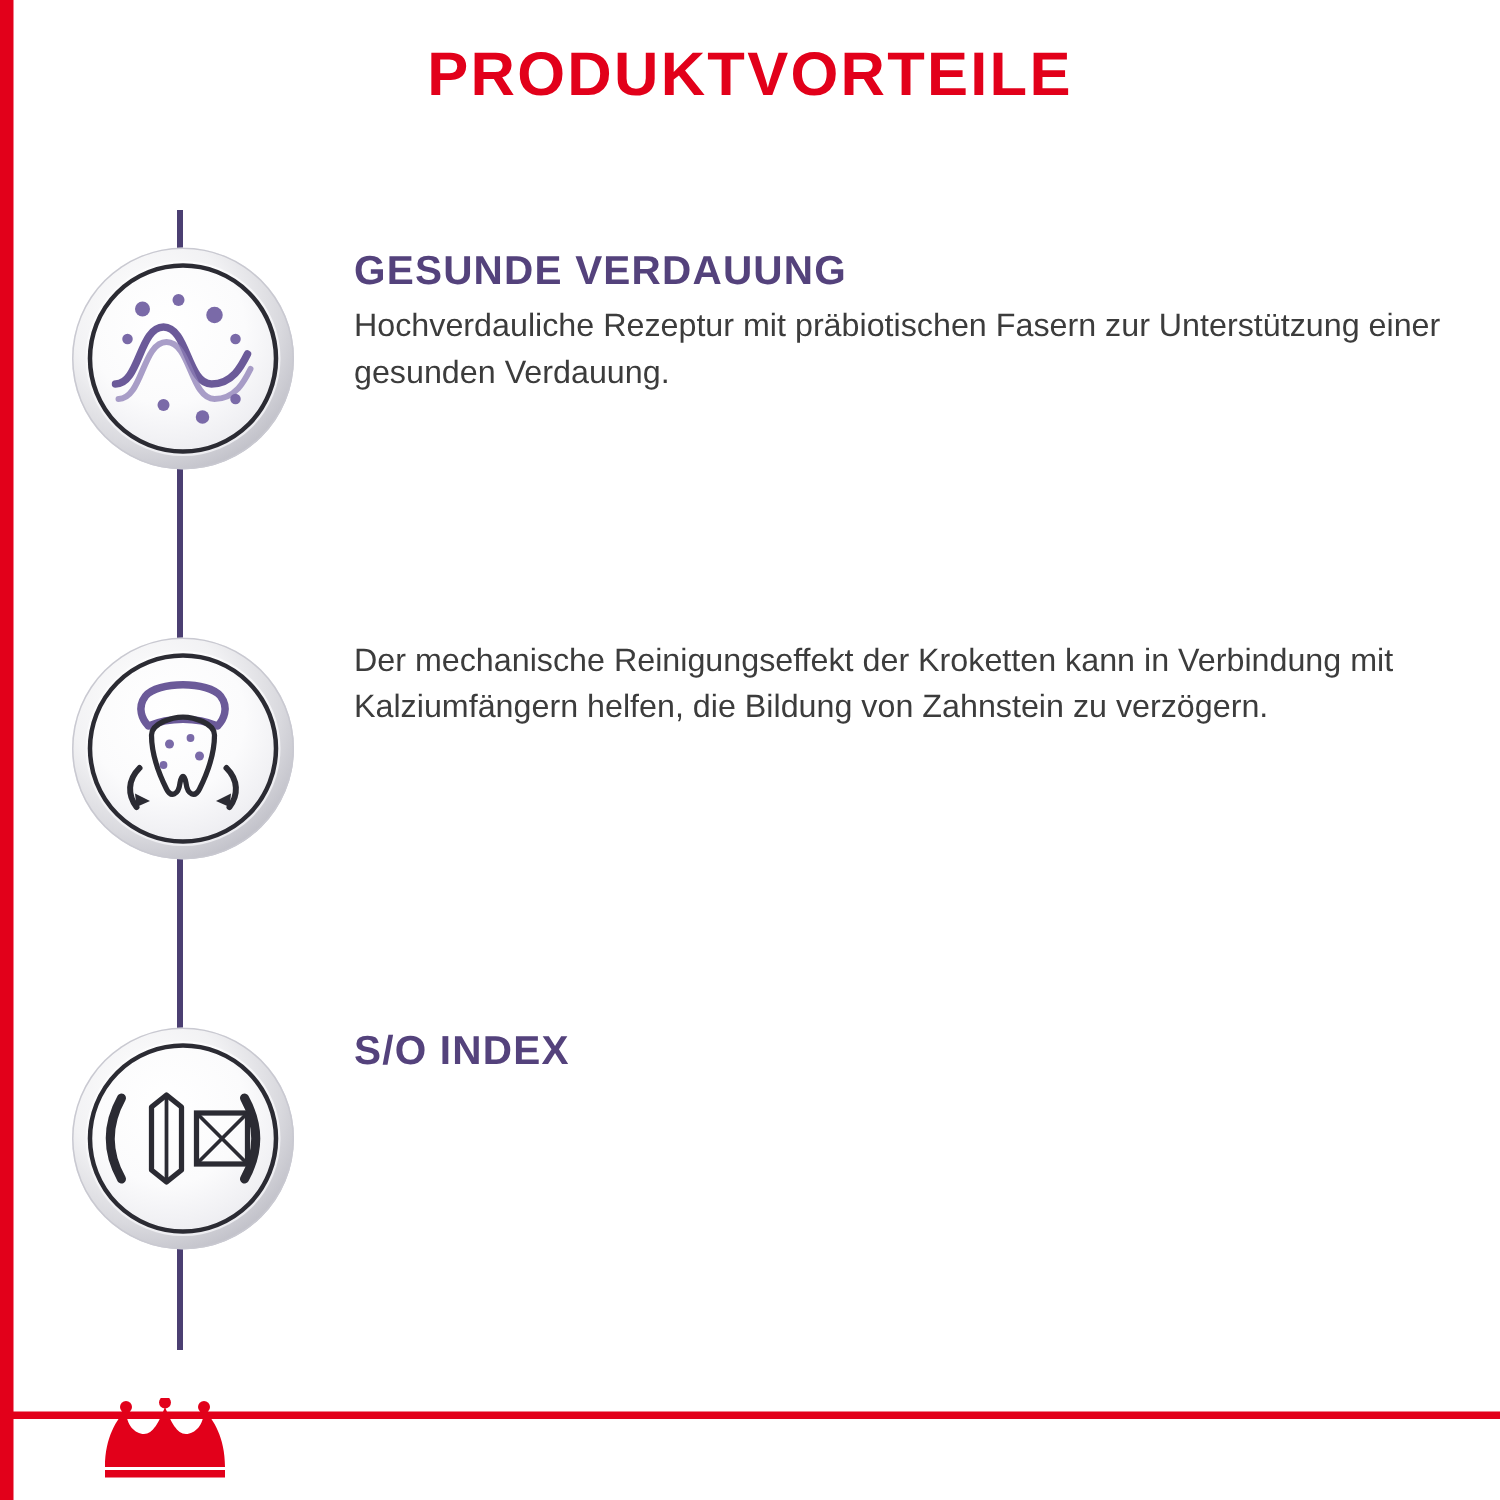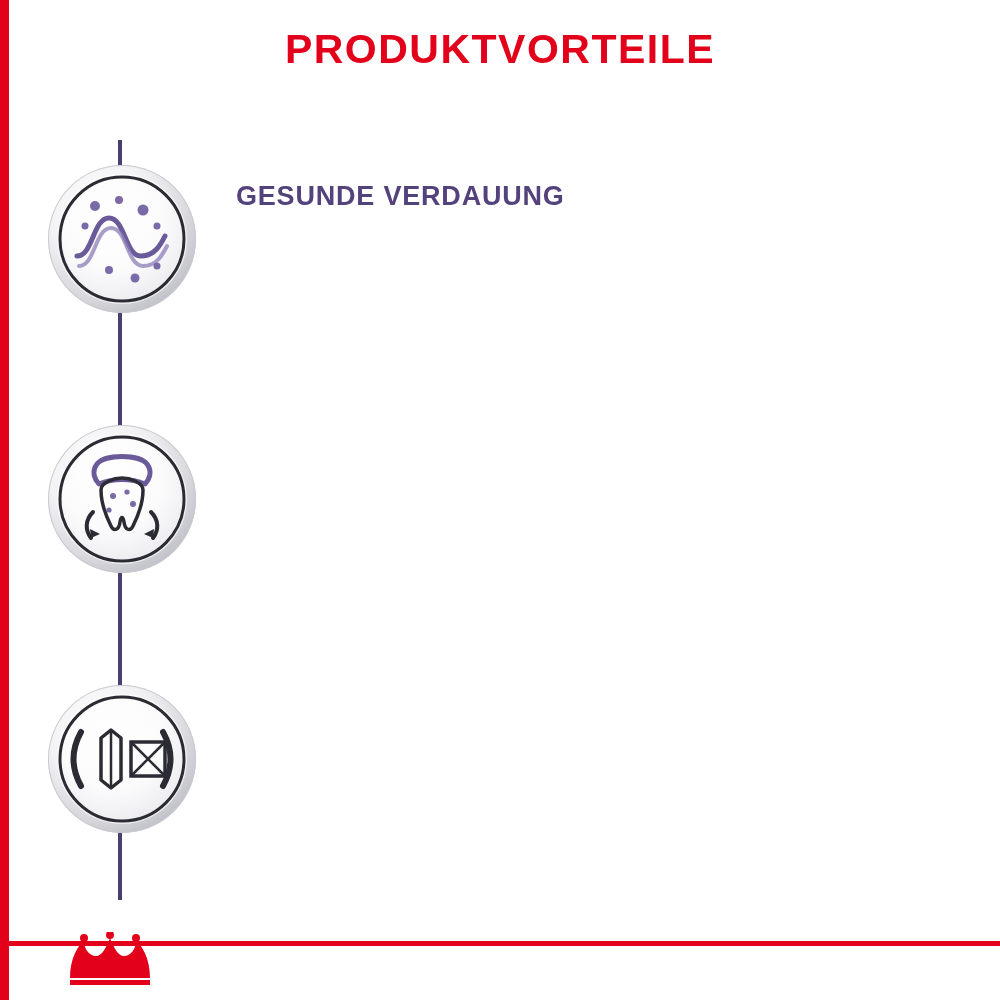--- a/index.html
+++ b/index.html
@@ -77,21 +77,21 @@
     height: 130px;
     border-radius: 50%;
     background: radial-gradient(circle at 42% 34%, #ffffff 0%, #fbfbfc 45%, #ededf1 75%, #e2e2e8 100%);
     overflow: hidden;
   }
   .icon-inner svg { display: block; }
 
   .benefit-text {
     position: absolute;
     left: 196px;
-    top: 16px;
+    top: 0;
     width: 725px;
   }
   .benefit-title {
     color: #54427c;
     font-size: 27px;
     font-weight: bold;
     letter-spacing: 0.8px;
     margin: 0 0 6px 0;
     font-family: "Liberation Sans", sans-serif;
   }
@@ -143,20 +143,21 @@
         <circle cx="100" cy="52" r="3.5" fill="#7a6aa8"></circle>
         <circle cx="28" cy="52" r="3.5" fill="#7a6aa8"></circle>
         <circle cx="52" cy="96" r="4" fill="#7a6aa8"></circle>
         <circle cx="78" cy="104" r="4.5" fill="#7a6aa8"></circle>
         <circle cx="100" cy="92" r="3.5" fill="#7a6aa8"></circle>
       </svg>
     </div>
   </div>
   <div class="benefit-text">
     <p class="benefit-title">GESUNDE VERDAUUNG</p>
+    <p class="benefit-body">Hochverdauliche Rezeptur mit präbiotischen Fasern zur Unterstützung einer gesunden Verdauung.</p>
   </div>
 </div>
 
 <div class="benefit b2">
   <div class="icon-badge">
     <div class="icon-inner">
       <svg width="130" height="130" viewBox="0 0 130 130" aria-hidden="true">
         <circle cx="65" cy="65" r="62" fill="none" stroke="#2b2b33" stroke-width="3"></circle>
         <path d="M40 30 C48 20 82 20 90 30 C96 38 92 46 88 50 C74 44 56 44 42 50 C38 46 34 38 40 30 Z" fill="none" stroke="#6b5a99" stroke-width="5" stroke-linejoin="round"></path>
         <path d="M44 56 C44 48 58 44 65 44 C72 44 86 48 86 56 C86 70 80 84 76 92 C73 98 68 96 67 88
@@ -166,39 +167,41 @@
         <circle cx="76" cy="70" r="3" fill="#7a6aa8"></circle>
         <circle cx="52" cy="76" r="2.6" fill="#7a6aa8"></circle>
         <path d="M36 78 C28 86 28 96 34 104" fill="none" stroke="#2b2b33" stroke-width="4" stroke-linecap="round"></path>
         <path d="M34 104 l-1 -9 l10 5 z" fill="#2b2b33"></path>
         <path d="M94 78 C102 86 102 96 96 104" fill="none" stroke="#2b2b33" stroke-width="4" stroke-linecap="round"></path>
         <path d="M96 104 l1 -9 l-10 5 z" fill="#2b2b33"></path>
       </svg>
     </div>
   </div>
   <div class="benefit-text">
+    <p class="benefit-body">Der mechanische Reinigungseffekt der Kroketten kann in Verbindung mit Kalziumfängern helfen, die Bildung von Zahnstein zu verzögern.</p>
   </div>
 </div>
 
 <div class="benefit b3">
   <div class="icon-badge">
     <div class="icon-inner">
       <svg width="130" height="130" viewBox="0 0 130 130" aria-hidden="true">
         <circle cx="65" cy="65" r="62" fill="none" stroke="#2b2b33" stroke-width="3"></circle>
         <path d="M24 38 C14 56 14 74 24 92" fill="none" stroke="#2b2b33" stroke-width="6" stroke-linecap="round"></path>
         <path d="M106 38 C116 56 116 74 106 92" fill="none" stroke="#2b2b33" stroke-width="6" stroke-linecap="round"></path>
         <path d="M44 44 l10 -8 l10 8 l0 42 l-10 8 l-10 -8 z" fill="none" stroke="#2b2b33" stroke-width="3.5" stroke-linejoin="round"></path>
         <line x1="54" y1="36" x2="54" y2="94" stroke="#2b2b33" stroke-width="2.5"></line>
         <rect x="74" y="48" width="34" height="34" fill="none" stroke="#2b2b33" stroke-width="3.5"></rect>
         <line x1="74" y1="48" x2="108" y2="82" stroke="#2b2b33" stroke-width="2.5"></line>
         <line x1="108" y1="48" x2="74" y2="82" stroke="#2b2b33" stroke-width="2.5"></line>
       </svg>
     </div>
   </div>
   <div class="benefit-text">
+    <p class="benefit-title">S/O INDEX</p>
   </div>
 </div>
 
 <div class="footer-rule"></div>
 <div class="footer-logo">
   <svg width="96" height="56" viewBox="0 0 96 56" aria-hidden="true">
     <path d="M8 46 C8 26 16 14 22 8 C22 18 28 24 34 24 C40 24 44 16 48 6
              C52 16 56 24 62 24 C68 24 74 18 74 8 C80 14 88 26 88 46 Z" fill="#e2001a"></path>
     <circle cx="22" cy="6" r="4" fill="#e2001a"></circle>
     <circle cx="48" cy="3" r="4" fill="#e2001a"></circle>

